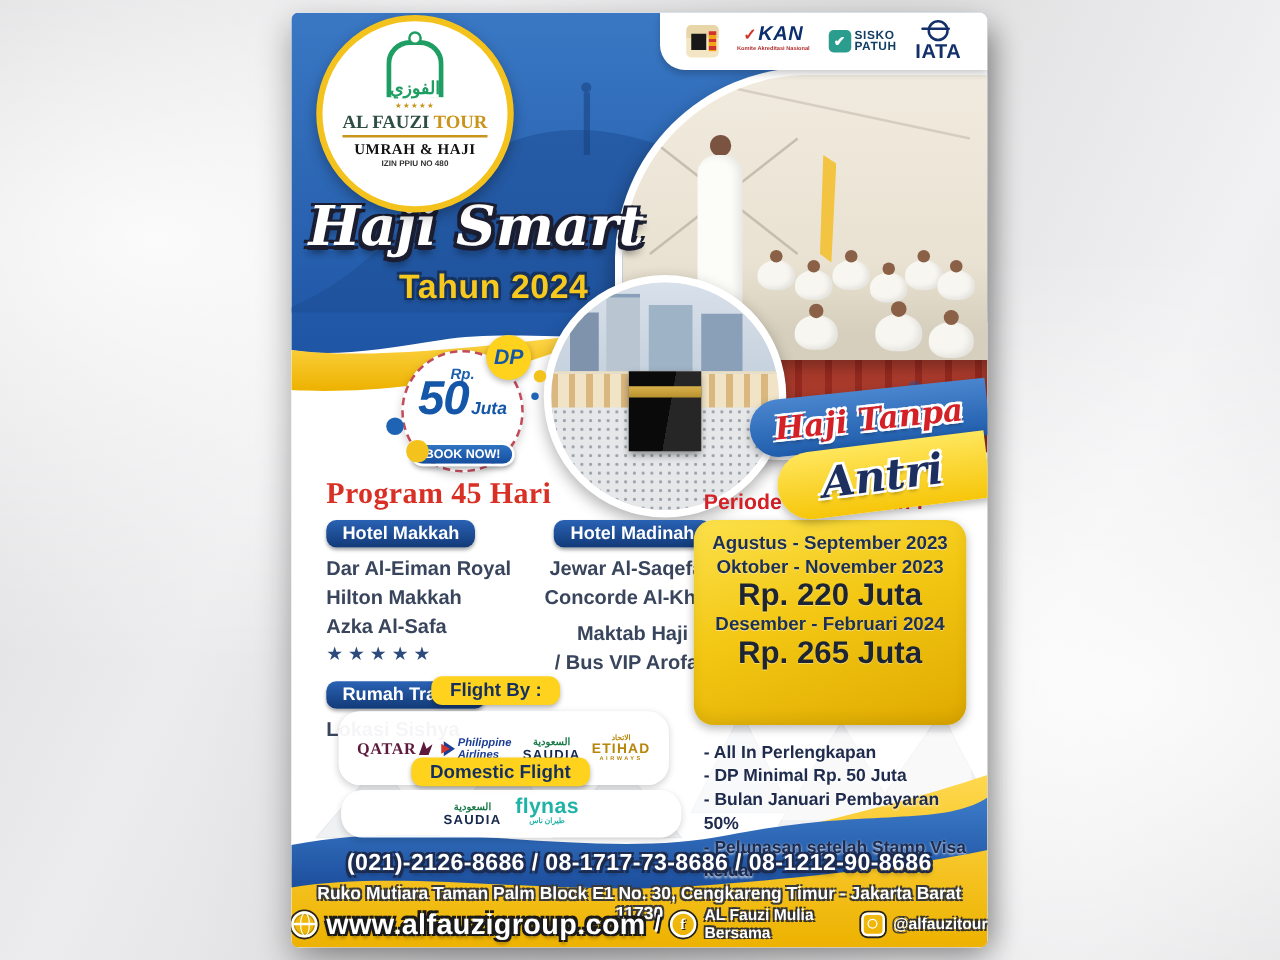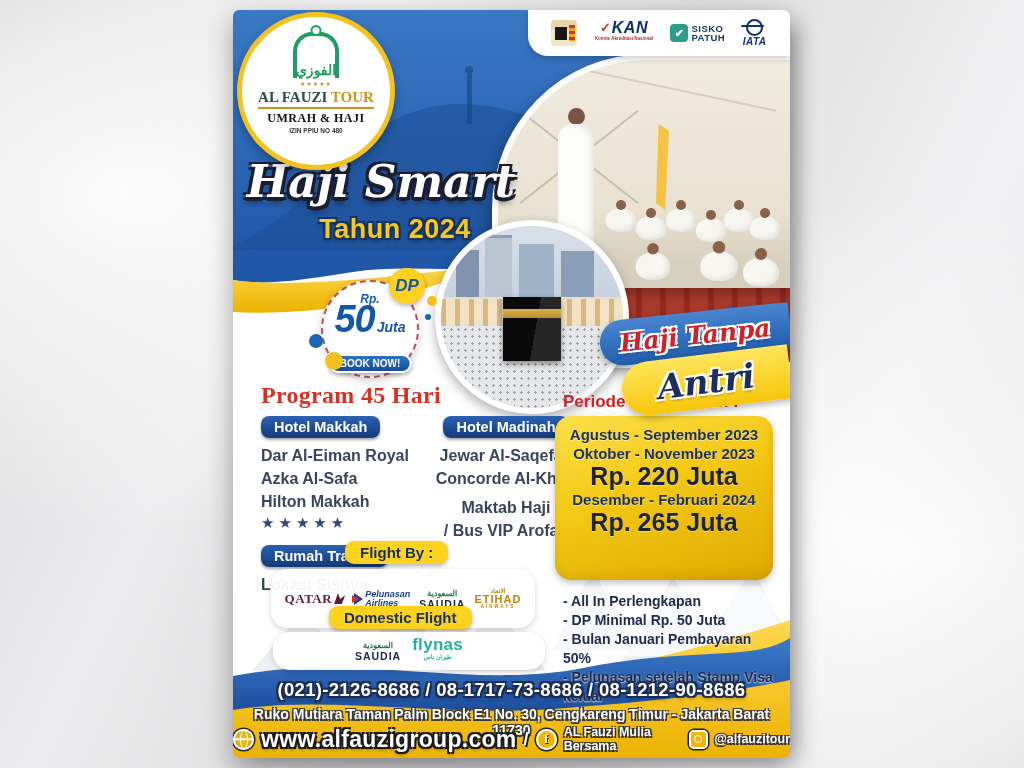--- a/index.html
+++ b/index.html
@@ -14,21 +14,21 @@
   }
   .poster{
     position:absolute;left:233px;top:10px;width:557px;height:748px;
     background:#fff;border-radius:6px;overflow:hidden;
     box-shadow:0 10px 26px rgba(0,0,0,.35), 16px 6px 20px -10px rgba(0,0,0,.22);
   }
   .abs{position:absolute;}
   .bg-svg{position:absolute;inset:0;width:100%;height:100%;z-index:0;}
 
   
-  .logo-circle{left:4px;top:2px;width:148px;height:148px;border-radius:50%;background:#fff;
+  .logo-circle{left:20px;top:2px;width:148px;height:148px;border-radius:50%;background:#fff;
     border:5px solid #f4c21c;z-index:6;display:flex;flex-direction:column;align-items:center;
     box-shadow:0 4px 10px rgba(0,0,0,.3);text-align:center;}
   .logo-arch{margin-top:15px;width:38px;height:42px;border:4px solid #1f9e63;border-bottom:none;
     border-radius:19px 19px 0 0;position:relative;display:flex;align-items:flex-end;justify-content:center;}
   .logo-arch::before{content:"";position:absolute;top:-11px;left:50%;transform:translateX(-50%);
     width:7px;height:7px;border:2px solid #1f9e63;border-radius:50%;background:#fff;}
   .logo-arabic{font-size:14px;font-weight:bold;color:#1f9e63;line-height:16px;}
   .logo-stars{font-size:6px;color:#c9941a;letter-spacing:1px;margin-top:2px;}
   .logo-name{font-family:"Liberation Serif",serif;font-weight:bold;font-size:15px;margin-top:2px;
     border-bottom:2px solid #c9941a;padding-bottom:1px;white-space:nowrap;}
@@ -49,21 +49,21 @@
   .kan-check{color:#d0342c;font-weight:900;font-size:13px;}
   .kan-text{color:#0a2e6e;font-weight:900;font-style:italic;font-size:16px;letter-spacing:.5px;}
   .kan-sub{font-size:4.5px;color:#b03030;font-weight:bold;margin-top:1px;}
   .cert-sisko{display:flex;align-items:center;gap:3px;}
   .sisko-icon{width:18px;height:18px;background:#2a9d8f;border-radius:4px;color:#fff;font-size:11px;font-weight:900;
     display:flex;align-items:center;justify-content:center;}
   .sisko-text{display:flex;flex-direction:column;font-size:9.5px;font-weight:900;color:#123f66;line-height:9.5px;letter-spacing:.5px;}
   .cert-iata{display:flex;flex-direction:column;align-items:center;}
   .iata-globe{width:13px;height:13px;border:2px solid #13306b;border-radius:50%;position:relative;}
   .iata-globe::before{content:"";position:absolute;top:4px;left:-7px;width:23px;height:2px;background:#13306b;border-radius:2px;}
-  .iata-text{font-size:10px;font-weight:900;font-style:italic;color:#13306b;letter-spacing:.5px;}
+  .iata-text{font-size:16px;font-weight:900;color:#13306b;letter-spacing:.5px;}
 
   
   .photo-tent{right:0;top:44px;width:292px;height:302px;border:6px solid #fff;border-right:none;
     border-radius:155px 0 0 135px;z-index:3;overflow:hidden;
     box-shadow:-4px 6px 12px rgba(0,0,0,.25);
     background:linear-gradient(180deg,#f1ebdf 0%,#e9e2d2 50%,#dcd5c3 62%,#d6cfbd 68%);}
   .tent-seam{position:absolute;width:150px;height:2px;background:#b5ae9e;opacity:.7;}
   .seam1{left:6px;top:96px;transform:rotate(38deg);}
   .seam2{left:6px;top:96px;transform:rotate(-38deg);}
   .seam3{left:90px;top:30px;width:190px;transform:rotate(12deg);opacity:.45;}
@@ -367,22 +367,22 @@
   </div>
   <div class="abs ribbon-yellow">
     <span>Antri</span>
   </div>
 
   <div class="abs prog-heading">Program 45 Hari</div>
 
   <div class="abs prog-col col1">
     <div class="pill">Hotel Makkah</div>
     <div class="prog-item first-item">Dar Al-Eiman Royal</div>
+    <div class="prog-item">Hilton Makkah</div>
     <div class="prog-item">Azka Al-Safa</div>
-    <div class="prog-item">Hilton Makkah</div>
     <div class="prog-stars">★★★★★</div>
     <div class="gap1">
       <div class="pill">Rumah Transit</div>
     </div>
     <div class="prog-item first-item">Lokasi Sishya</div>
   </div>
 
   <div class="abs prog-col col2">
     <div class="pill">Hotel Madinah</div>
     <div class="prog-item first-item">Jewar Al-Saqefah</div>
@@ -393,21 +393,21 @@
 
   <div class="abs flight-pill">Flight By :</div>
   <div class="abs logo-band airlines-band">
     <div class="al-qatar">
       <span class="qatar-text">QATAR</span>
       <span class="qatar-oryx"></span>
     </div>
     <div class="al-pal">
       <span class="pal-flag"></span>
       <span class="pal-text">
-        <span>Pelunasan</span>
+        <span>Philippine</span>
         <span>Airlines</span>
       </span>
     </div>
     <div class="al-saudia">
       <span class="saudia-ar">السعودية</span>
       <span class="saudia-text">SAUDIA</span>
     </div>
     <div class="al-etihad">
       <span class="etihad-ar">الاتحاد</span>
       <span class="etihad-text">ETIHAD</span>

